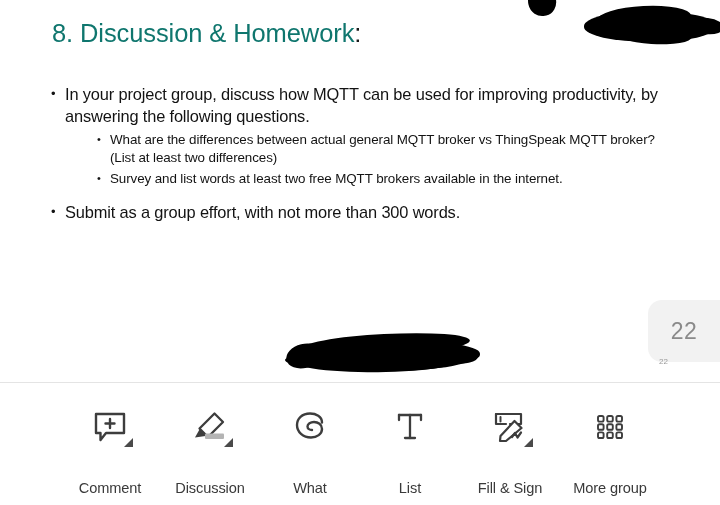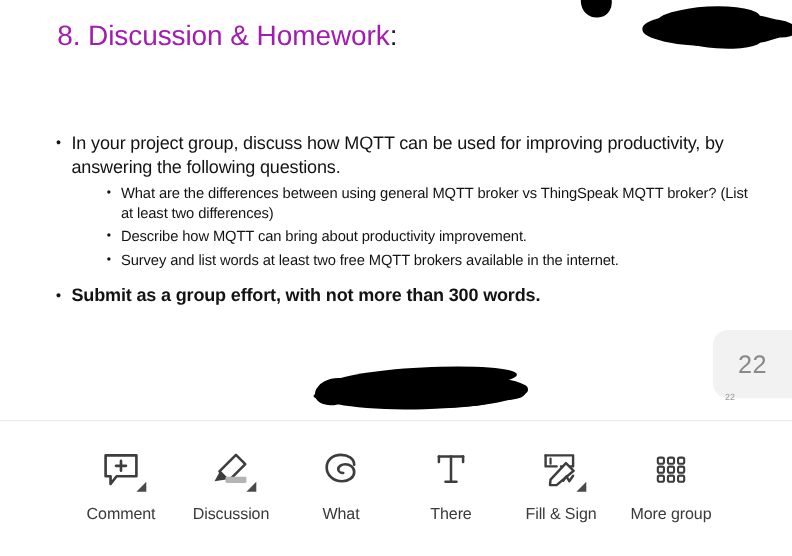--- a/index.html
+++ b/index.html
@@ -35,39 +35,38 @@
 
   .slide-title {
     position: absolute;
     left: 52px;
     top: 19px;
     font-size: 25.5px;
     font-weight: 400;
     letter-spacing: -0.1px;
     white-space: nowrap;
   }
-  .slide-title .t-main { color: #a21caf; text-align: center; }
+  .slide-title .t-main { color: #0f766e; text-align: center; }
   .slide-title .t-colon { color: #1a1a1a; }
 
   
   .bullet-list {
     position: absolute;
     left: 50px;
     top: 84px;
     width: 630px;
   }
 
   .b1 {
     position: relative;
     padding-left: 15px;
     font-size: 16.4px;
     line-height: 21.5px;
     color: #131313;
     letter-spacing: -0.15px;
-    margin-top: 36px;
   }
   .b1::before {
     content: "\2022";
     position: absolute;
     left: 1px;
     top: -1px;
     font-size: 13px;
     line-height: 22px;
     color: #131313;
   }
@@ -91,21 +90,20 @@
     position: absolute;
     left: 0px;
     top: -1px;
     font-size: 11px;
     line-height: 18.5px;
     color: #131313;
   }
 
   .b1-last {
     margin-top: 14px;
-    font-weight: bold;
   }
 
   
   .scribble {
     position: absolute;
     background: #000000;
   }
   .sc-a {
     left: 528px; top: -14px;
     width: 28px; height: 30px;
@@ -217,20 +215,21 @@
     padding-top: 22px;
     box-sizing: border-box;
   }
   .tool {
     width: 100px;
     display: flex;
     flex-direction: column;
     align-items: center;
     cursor: pointer;
     user-select: none;
+    gap: 20px;
   }
   .tool-icon {
     position: relative;
     width: 48px;
     height: 44px;
     display: flex;
     align-items: center;
     justify-content: center;
   }
   .tool-label {
@@ -260,24 +259,21 @@
       <span class="t-main">8. Discussion &amp; Homework</span><span class="t-colon">:</span>
     </div>
 
     <div class="bullet-list">
 
       <div class="b1">
         <span>In your project group, discuss how MQTT can be used for improving productivity, by answering the following questions.</span>
 
         <div class="sub-list">
           <div class="b2">
-            <span>What are the differences between using general MQTT broker vs ThingSpeak MQTT broker? (List at least two differences)</span>
-          </div>
-          <div class="b2">
-            <span>Describe how MQTT can bring about productivity improvement.</span>
+            <span>What are the differences between actual general MQTT broker vs ThingSpeak MQTT broker? (List at least two differences)</span>
           </div>
           <div class="b2">
             <span>Survey and list words at least two free MQTT brokers available in the internet.</span>
           </div>
         </div>
       </div>
 
       <div class="b1 b1-last">
         <span>Submit as a group effort, with not more than 300 words.</span>
       </div>
@@ -341,21 +337,21 @@
 
     <div class="tool">
       <div class="tool-icon">
         <svg width="30" height="32" viewBox="0 0 30 32" fill="none">
           <path d="M4 4 H26" stroke="#3d3d3d" stroke-width="2.3" stroke-linecap="round"></path>
           <path d="M4 4 V9 M26 4 V9" stroke="#3d3d3d" stroke-width="2.3" stroke-linecap="round"></path>
           <path d="M15 4 V27" stroke="#3d3d3d" stroke-width="2.3" stroke-linecap="round"></path>
           <path d="M10 27 H20" stroke="#3d3d3d" stroke-width="2.3" stroke-linecap="round"></path>
         </svg>
       </div>
-      <div class="tool-label">There</div>
+      <div class="tool-label">List</div>
     </div>
 
     <div class="tool">
       <div class="tool-icon">
         <svg width="36" height="32" viewBox="0 0 36 32" fill="none">
           <path d="M4 3 H29 V13 H18" stroke="#3d3d3d" stroke-width="2.2" stroke-linecap="round" stroke-linejoin="round" fill="none"></path>
           <path d="M4 3 V13 H14" stroke="#3d3d3d" stroke-width="2.2" stroke-linecap="round" stroke-linejoin="round" fill="none"></path>
           <path d="M8.5 6 V10.5" stroke="#3d3d3d" stroke-width="2" stroke-linecap="round"></path>
           <path d="M22.5 10 L29.5 17 L14 30 L8 30 L8.5 25 Z" stroke="#3d3d3d" stroke-width="2.2" stroke-linejoin="round" fill="#ffffff"></path>
           <path d="M20 26 L23 22 L25.5 26.5 L29 21.5" stroke="#3d3d3d" stroke-width="2.2" stroke-linecap="round" stroke-linejoin="round" fill="none"></path>

